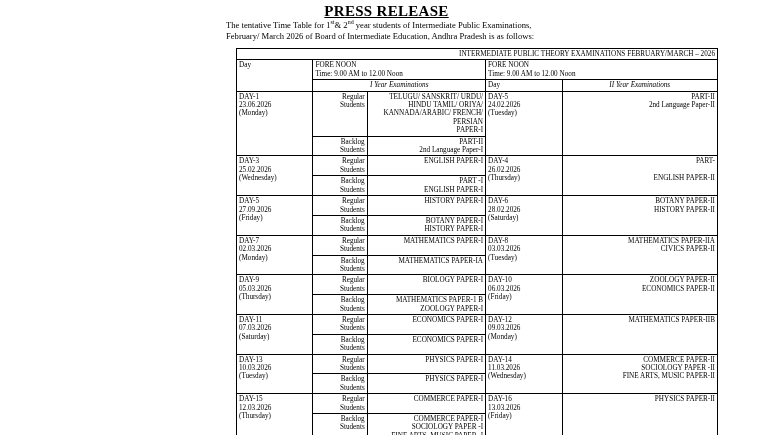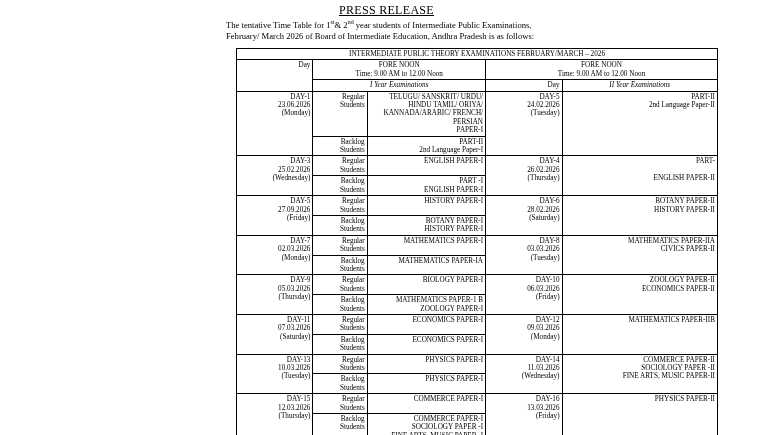--- a/index.html
+++ b/index.html
@@ -1,28 +1,28 @@
 <!DOCTYPE html>
 <html><head>
 <meta charset="utf-8">
 <style>
   html,body{margin:0;padding:0;background:#ffffff;}
   body{width:773px;height:435px;overflow:hidden;font-family:"Liberation Serif",serif;color:#000;}
   .page{position:relative;width:773px;height:435px;}
-  .hdr{text-align:center;font-weight:normal;font-size:12px;letter-spacing:.3px;margin-top:3px;}
+  .hdr{text-align:center;font-weight:bold;font-size:15px;letter-spacing:.3px;margin-top:3px;}
   .hdr u{text-decoration:underline;}
   .intro{position:absolute;left:226px;top:14px;width:330px;font-size:8.6px;line-height:11.4px;text-align:left;}
   .intro sup{font-size:6px;vertical-align:super;}
   table.tt{position:absolute;left:236px;top:45px;border-collapse:collapse;width:482px;table-layout:fixed;}
   table.tt td,table.tt th{border:1px solid #000;font-size:7.2px;line-height:8.4px;padding:1px 2px;vertical-align:top;font-weight:normal;font-family:"Liberation Serif",serif;}
-  .title{text-align:center;font-weight:bold;font-size:8.4px;padding:2px 0;}
-  .day-cell{text-align:right;vertical-align:middle;font-weight:bold;}
+  .title{text-align:right;font-weight:bold;font-size:8.4px;padding:2px 0;}
+  .day-cell{text-align:left;vertical-align:middle;font-weight:bold;}
   .cat{text-align:right;font-weight:bold;vertical-align:middle;}
   .sub{text-align:right;vertical-align:top;}
-  .sess{text-align:center;font-weight:bold;}
+  .sess{text-align:left;font-weight:bold;}
   .yearhdr{text-align:center;font-weight:bold;font-style:italic;}
   .mid{vertical-align:middle;}
   col.c1{width:62px;}col.c2{width:44px;}col.c3{width:96px;}col.c4{width:62px;}col.c5{width:126px;}
 </style>
 </head>
 <body>
 
 <div class="page">
 
   <div class="hdr">

